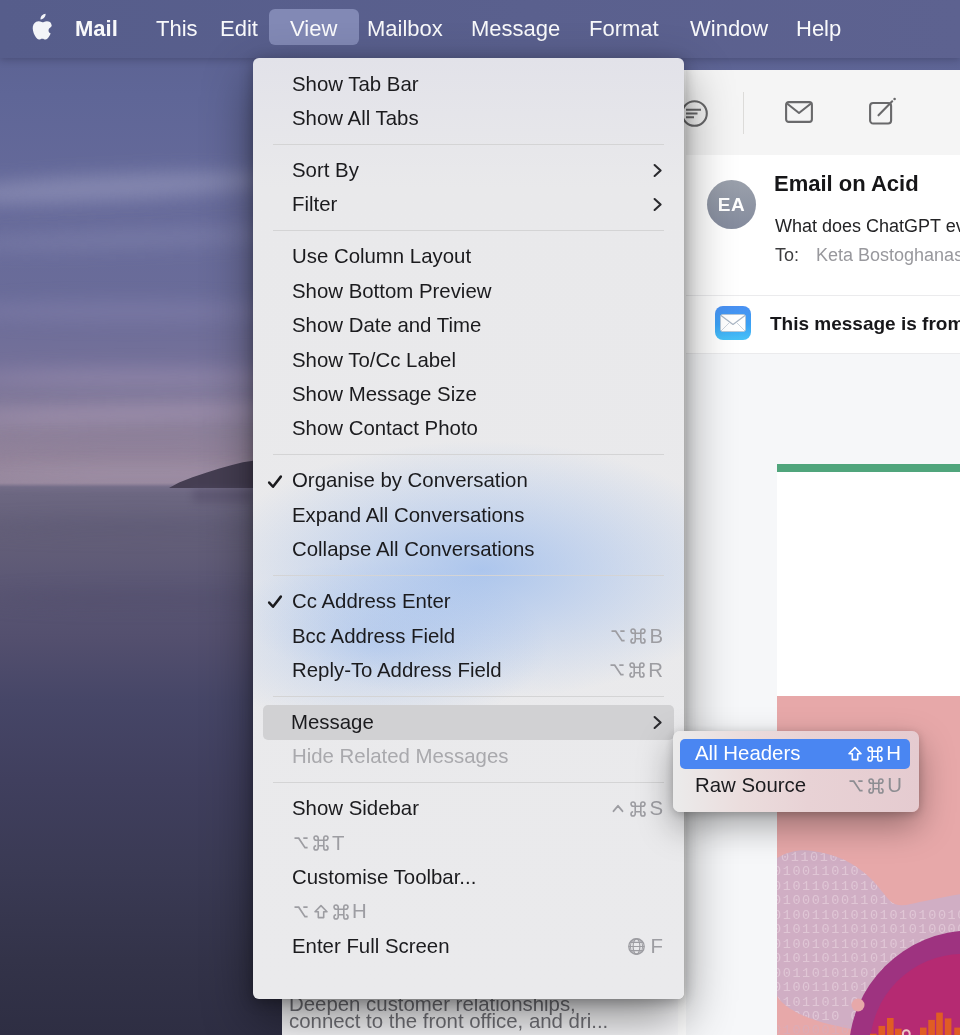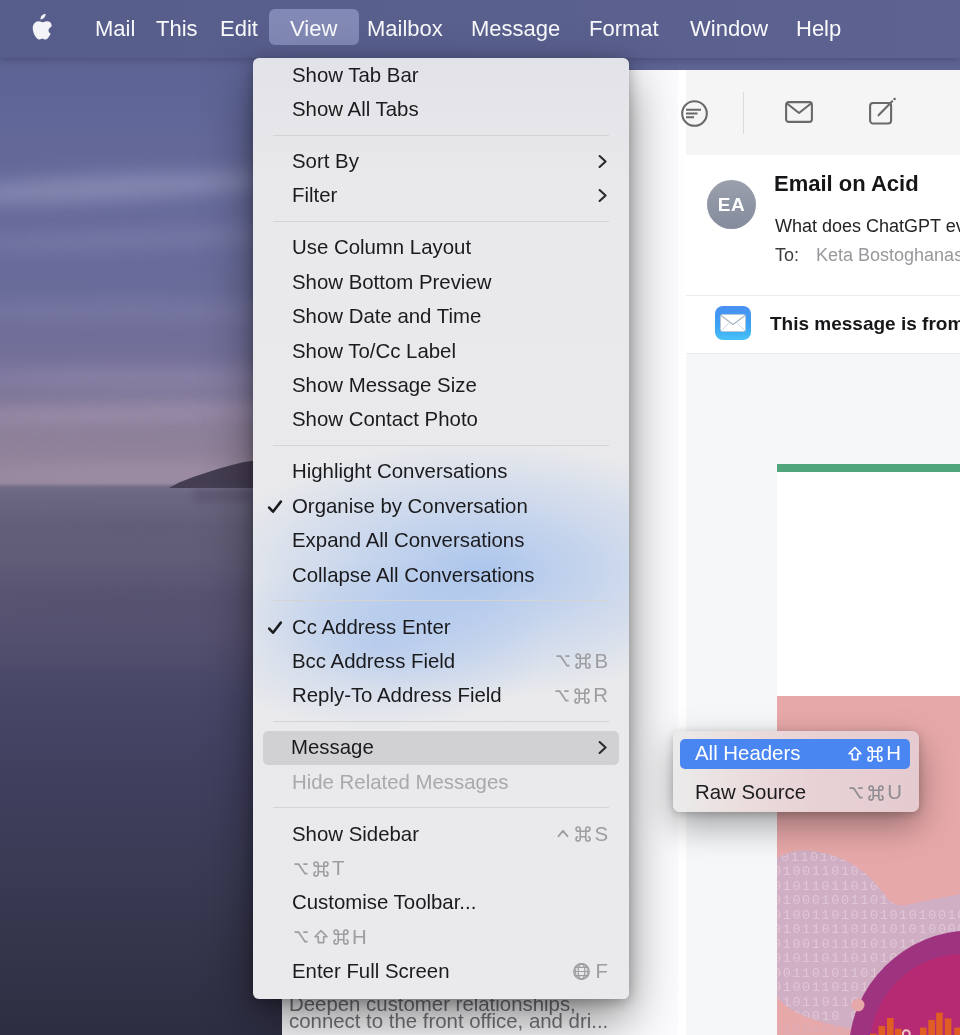--- a/index.html
+++ b/index.html
@@ -28,45 +28,45 @@
 
 #greenbar{position:absolute;left:91px;top:394px;width:191px;height:8px;background:#50a57c;}
 #card{position:absolute;left:91px;top:402px;width:191px;height:224px;background:#fff;}
 #pinkwrap{position:absolute;left:91px;top:626px;width:191px;height:339px;}
 
 #mbar{position:absolute;left:0;top:0;width:960px;height:58px;
   background:linear-gradient(90deg,#565d8b 0%,#5a608e 55%,#5d6290 100%);box-shadow:0 2px 7px rgba(20,20,40,.25);}
 #mbar .it{position:absolute;top:0;height:58px;line-height:58px;color:rgba(255,255,255,.96);font-size:22px;white-space:nowrap}
 #viewhl{position:absolute;left:269px;top:9px;width:90px;height:36px;background:#8289b5;border-radius:6px;}
 
-#menu{position:absolute;left:253px;top:58px;width:376px;height:941px;
+#menu{position:absolute;left:253px;top:58px;width:431px;height:941px;
   border-radius:6px;
   background:
    radial-gradient(355px 170px at 228px 512px, rgba(122,168,238,.55), rgba(122,168,238,0) 76%),
    radial-gradient(235px 115px at 122px 587px, rgba(122,168,238,.34), rgba(122,168,238,0) 74%),
    linear-gradient(180deg,#e2e2e9 0px,#e9e9eb 130px,#eaeaec 100%);
   box-shadow:0 20px 50px rgba(0,0,0,.45), 0 3px 14px rgba(0,0,0,.28);
-  box-sizing:border-box;
+  padding-top:9px;box-sizing:border-box;
   font-size:20.4px;color:#1b1b1e;}
 .mi{height:34.4px;display:flex;align-items:center;padding:0 21px 0 39px;position:relative}
 .mi .lab{flex:1 1 auto}
 .mi .sc{display:flex;align-items:center;gap:2px;color:#9d9da2}
 .sep{height:17.6px;position:relative}
 .sep:before{content:"";position:absolute;left:20px;right:20px;top:8px;height:1px;background:#d4d4d5}
 .dis{color:#a9a9ad}
 .hl{background:#d1d1d3;border-radius:5px;margin:0 10px;padding:0 11px 0 28px}
 .chk{position:absolute;left:13px;top:9px}
 
 #smenu{position:absolute;left:673px;top:731px;width:246px;height:81px;border-radius:7px;
   background:linear-gradient(90deg,#ebebeb 0%,#ebdddd 28%,#e8d2d5 55%,#e5cbd0 100%);
   box-shadow:0 14px 34px rgba(0,0,0,.35), 0 2px 8px rgba(0,0,0,.2);
   font-size:20.4px;color:#1b1b1e;}
 #smrow1{position:absolute;left:7px;top:7.6px;width:230px;height:30px;background:#4a86f2;border-radius:5px;
   display:flex;align-items:center;color:#fff;padding:0 9px 0 15px;box-sizing:border-box}
-#smrow2{position:absolute;left:7px;top:43px;width:231px;height:30px;display:flex;align-items:flex-end;padding:0 9px 0 15px;box-sizing:border-box}
+#smrow2{position:absolute;left:7px;top:43px;width:231px;height:30px;display:flex;align-items:flex-start;padding:0 9px 0 15px;box-sizing:border-box}
 .sc2{margin-left:auto;display:flex;align-items:center;gap:2px}
 </style></head>
 <body>
 <div id="wall"></div>
 <div class="streak" style="left:-60px;top:175px;width:330px;height:26px;background:rgba(190,190,215,.35);transform:rotate(-3deg)"></div>
 <div class="streak" style="left:-40px;top:230px;width:340px;height:18px;background:rgba(165,165,200,.25);transform:rotate(-2deg)"></div>
 <div class="streak" style="left:-50px;top:300px;width:360px;height:22px;background:rgba(150,145,185,.28)"></div>
 <div class="streak" style="left:-30px;top:368px;width:340px;height:18px;background:rgba(190,170,200,.3)"></div>
 <div class="streak" style="left:-40px;top:405px;width:350px;height:16px;background:rgba(205,182,208,.33);transform:rotate(-1.5deg)"></div>
 <div class="streak" style="left:-30px;top:442px;width:340px;height:12px;background:rgba(145,128,158,.35)"></div>
@@ -153,21 +153,21 @@
       <circle cx="129.3" cy="337.7" r="3.4" stroke="#efc7c5" stroke-width="2" fill="none"></circle>
       <circle cx="81" cy="309" r="6.5" fill="#e7a8a9"></circle>
     </svg></div>
   </div>
 </div>
 <div id="mbar">
   <div id="viewhl"></div>
   <svg style="position:absolute;left:31px;top:13px" width="22" height="27" viewBox="0 0 23 28">
       <path fill="#f3f4f8" d="M15.2 0.6 c0.3 1.5 -0.4 3 -1.3 4.1 c-0.9 1.1 -2.4 2 -3.9 1.9 c-0.3 -1.5 0.5 -3 1.3 -4 C12.3 1.5 13.9 0.7 15.2 0.6 Z M19.8 9.3 c-2 -1.2 -4.6 -0.9 -6.3 -0.1 c-0.8 0.4 -1.5 0.4 -2.3 0 C9.5 8.4 7.3 8 5.4 9 C3 10.3 1.6 13 1.8 16.2 c0.2 3.3 1.5 6.6 3.3 9 c0.9 1.2 1.9 2.4 3.3 2.4 c1.3 0 1.8 -0.8 3.4 -0.8 c1.6 0 2 0.8 3.4 0.8 c1.4 0 2.3 -1.2 3.2 -2.4 c1 -1.4 1.4 -2.2 2.2 -3.9 c-2.6 -1 -3.1 -4.7 -0.6 -6.1 c0.8 -0.5 1.3 -1.1 1.7 -1.7 C21.2 10.8 20.6 9.8 19.8 9.3 Z"></path>
     </svg>
-  <span class="it" style="left:95px;font-weight:normal">Mail</span>
+  <span class="it" style="left:75px;font-weight:bold">Mail</span>
   <span class="it" style="left:156px">This</span>
   <span class="it" style="left:220px">Edit</span>
   <span class="it" style="left:290px">View</span>
   <span class="it" style="left:367px">Mailbox</span>
   <span class="it" style="left:471px">Message</span>
   <span class="it" style="left:589px">Format</span>
   <span class="it" style="left:690px">Window</span>
   <span class="it" style="left:796px">Help</span>
 </div>
 <div id="menu">
@@ -208,23 +208,20 @@
       <span class="lab">Show To/Cc Label</span>
     </div>
   <div class="mi">
       <span class="lab">Show Message Size</span>
     </div>
   <div class="mi">
       <span class="lab">Show Contact Photo</span>
     </div>
   <div class="sep"></div>
   <div class="mi">
-      <span class="lab">Highlight Conversations</span>
-    </div>
-  <div class="mi">
       <svg class="chk" width="18" height="18" viewBox="0 0 17 17">
         <path d="M3 9 L6.6 13 L14 3.4" stroke="#1b1b1e" stroke-width="2.4" fill="none" stroke-linecap="round" stroke-linejoin="round"></path>
       </svg>
       <span class="lab">Organise by Conversation</span>
     </div>
   <div class="mi">
       <span class="lab">Expand All Conversations</span>
     </div>
   <div class="mi">
       <span class="lab">Collapse All Conversations</span>

